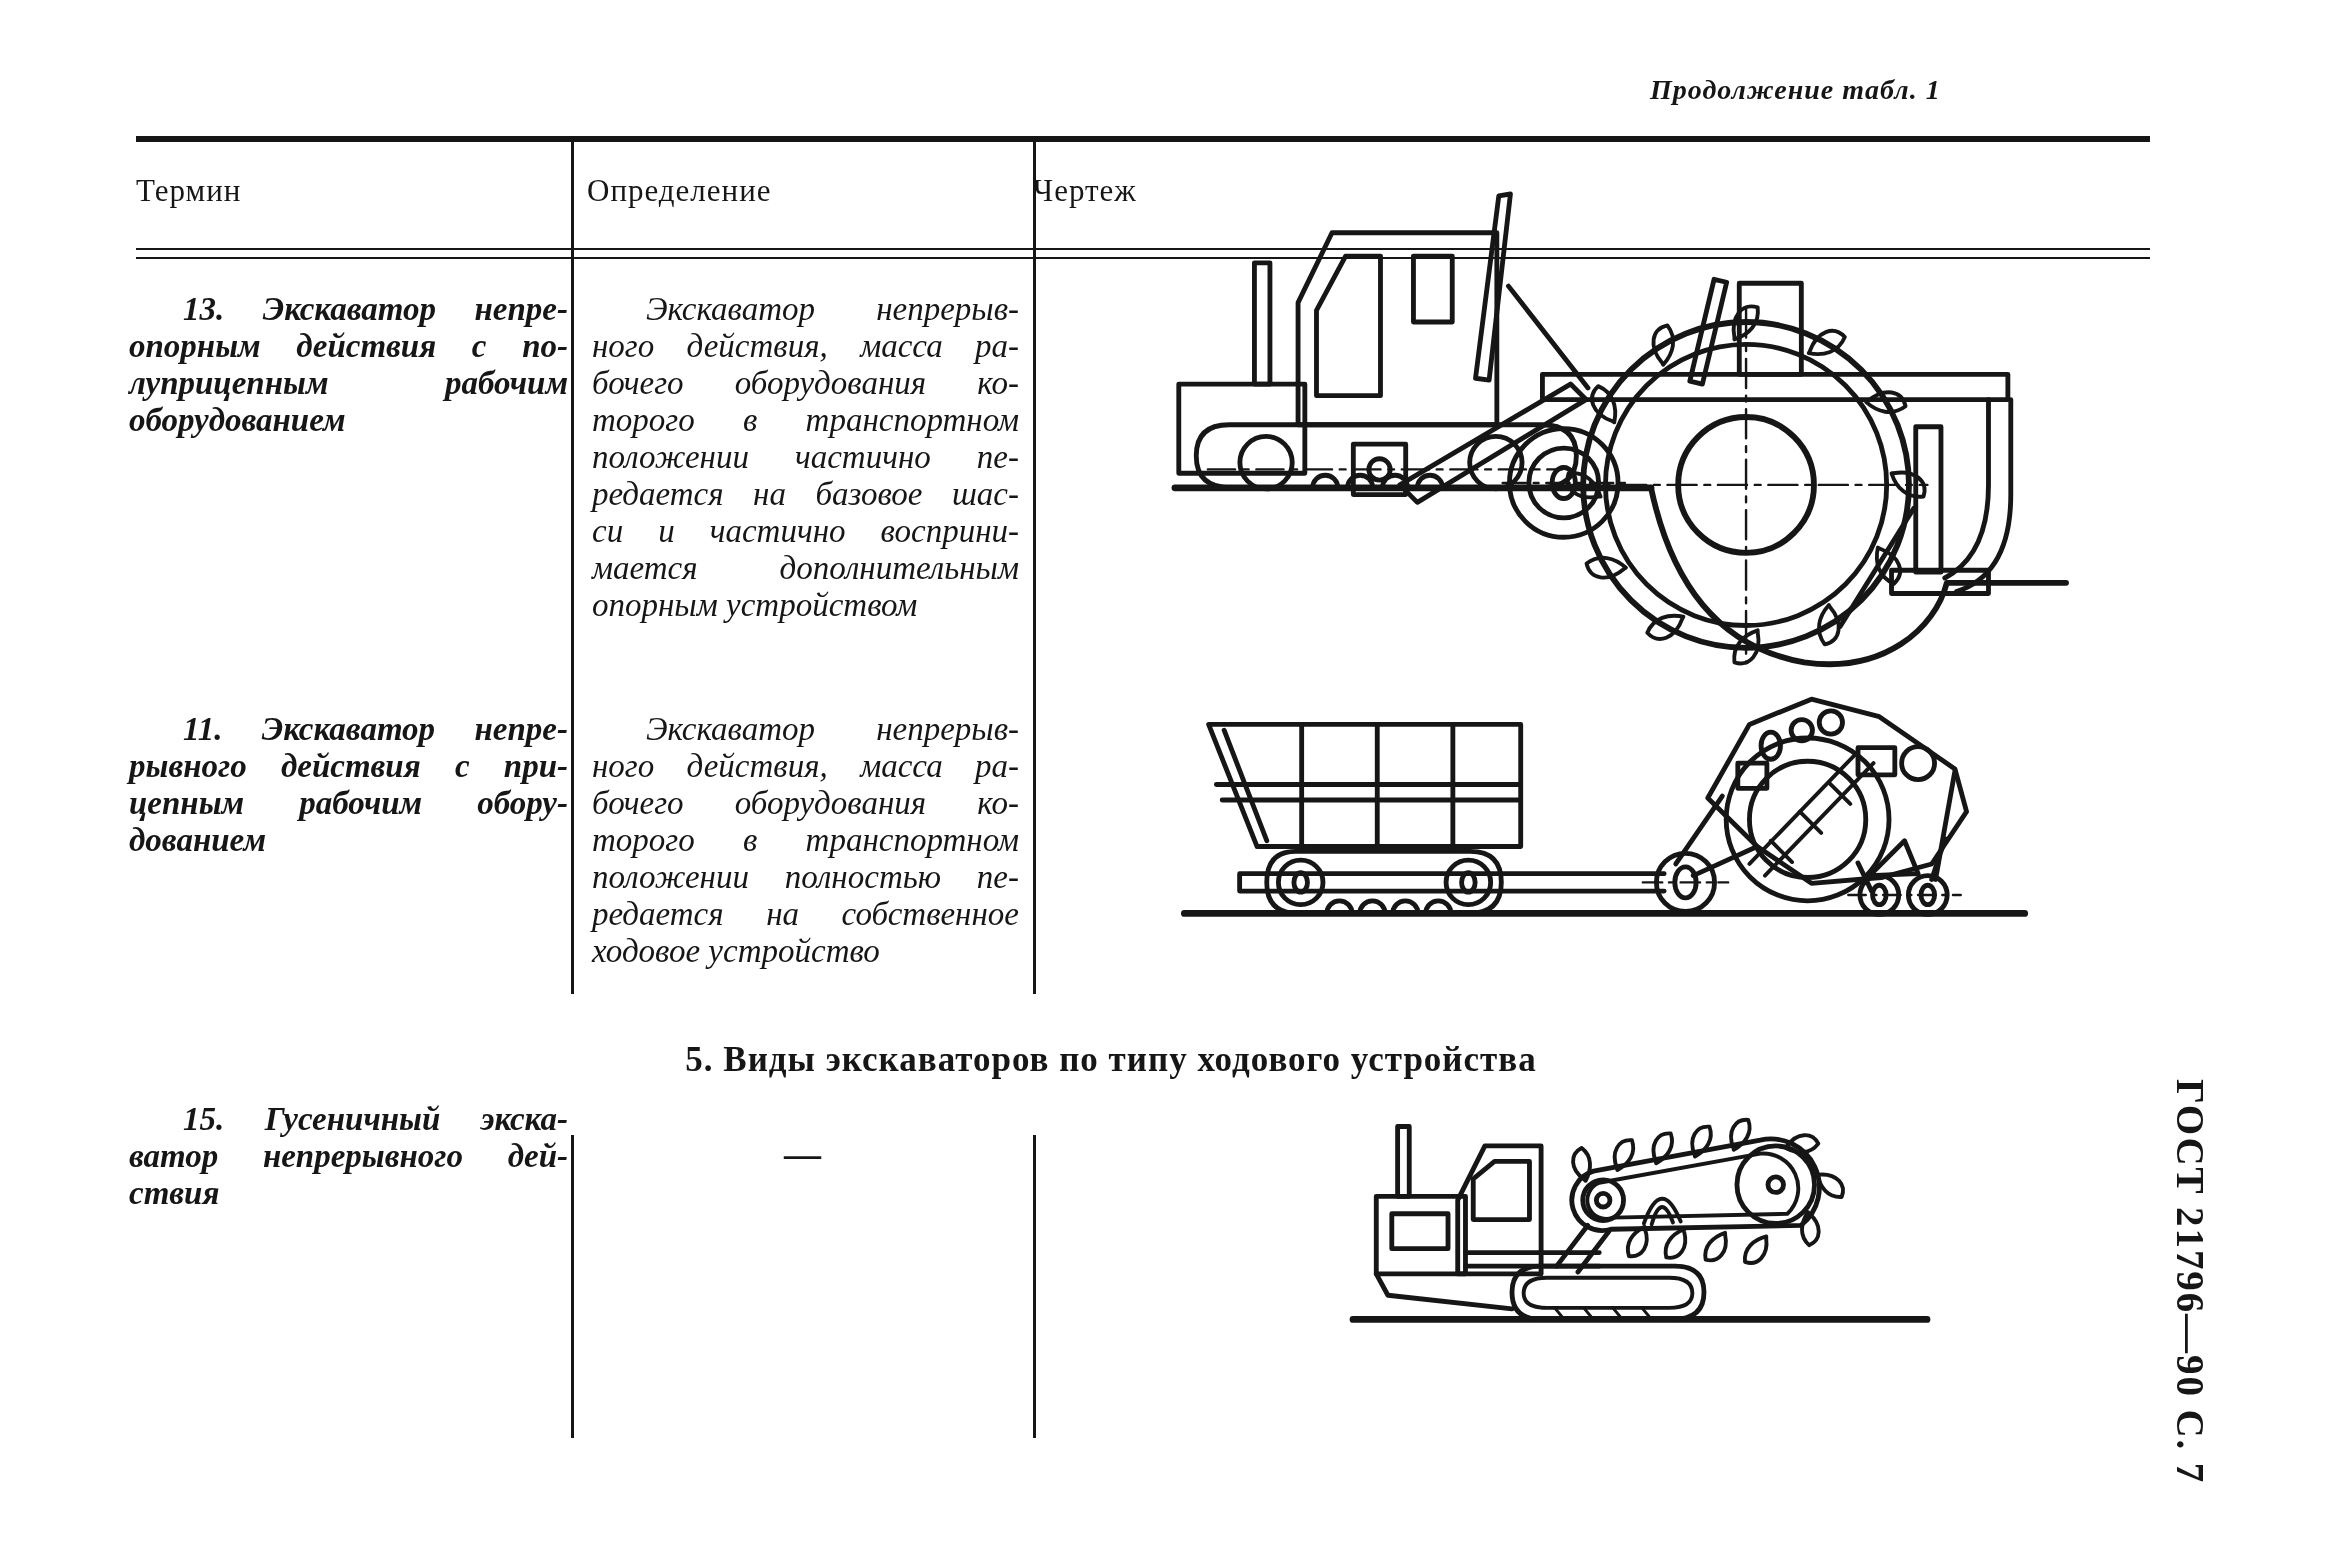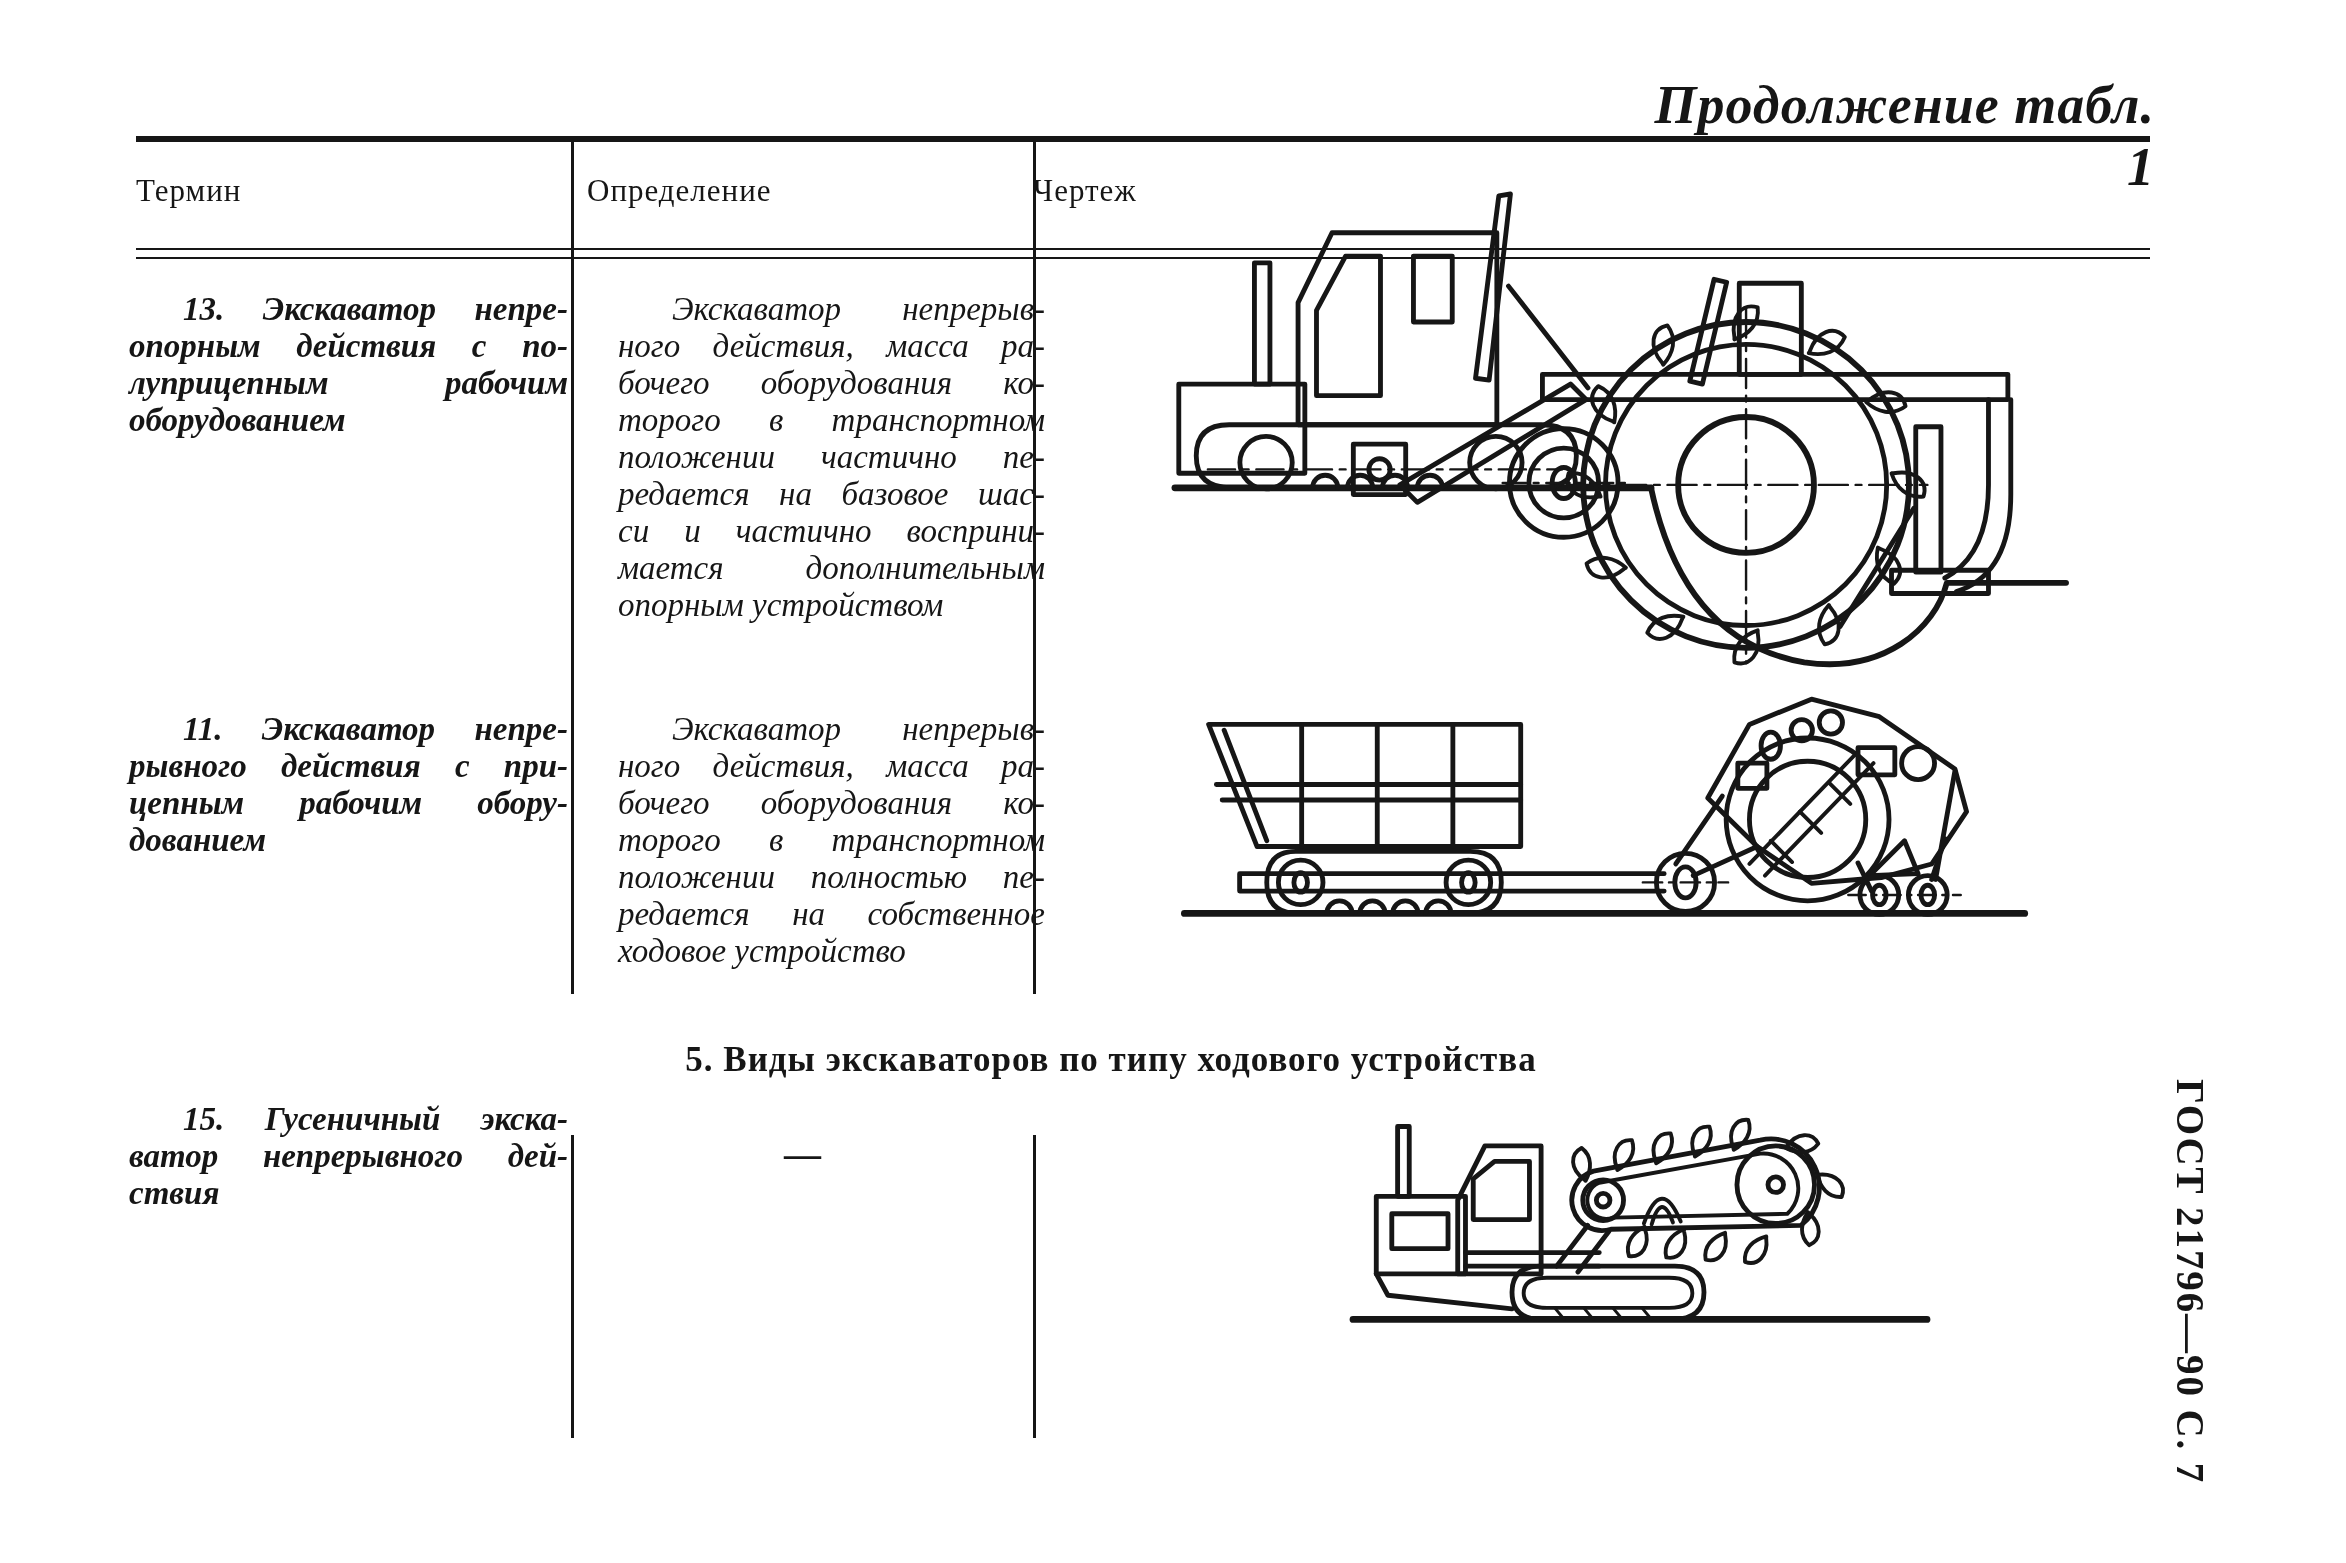--- a/index.html
+++ b/index.html
@@ -8,36 +8,36 @@
     width:2346px;height:1563px;
     background:#ffffff;
     font-family:"Liberation Serif",serif;
     color:#161616;
     overflow:hidden;
   }
   .abs{position:absolute;}
   
   .continuation{
     top:74px;left:1650px;width:505px;
-    font-style:italic;font-weight:bold;font-size:54px;
-    text-align:right;letter-spacing:1px;
+    font-style:italic;font-weight:bold;font-size:28px;
+    text-align:left;letter-spacing:1px;
   }
   
   .hline{position:absolute;background:#161616;}
   .dline{position:absolute;border-top:2.9px solid #161616;border-bottom:2.9px solid #161616;height:6.8px;background:transparent;}
   .vline{position:absolute;width:2.9px;background:#161616;}
   
   .colhead{
     position:absolute;top:173px;height:49px;
     font-size:31px;text-align:left;letter-spacing:1px;
   }
   
   .block{position:absolute;font-size:33px;line-height:37px;font-style:italic;}
   .term{font-weight:bold;width:439px;left:129px;}
-  .def{width:427px;left:592px;margin-left:26px;}
+  .def{width:427px;left:592px;}
   .tl{text-align:justify;text-align-last:justify;}
   .tl:first-child{text-indent:54px;}
   .tl:last-child{text-align-last:left;}
   .section-header{
     position:absolute;left:136px;top:1040px;width:1950px;
     text-align:center;font-weight:bold;font-size:35px;letter-spacing:1px;
   }
   .dash-cell{
     position:absolute;left:571px;top:1133px;width:463px;
     text-align:center;font-weight:bold;font-size:37px;

